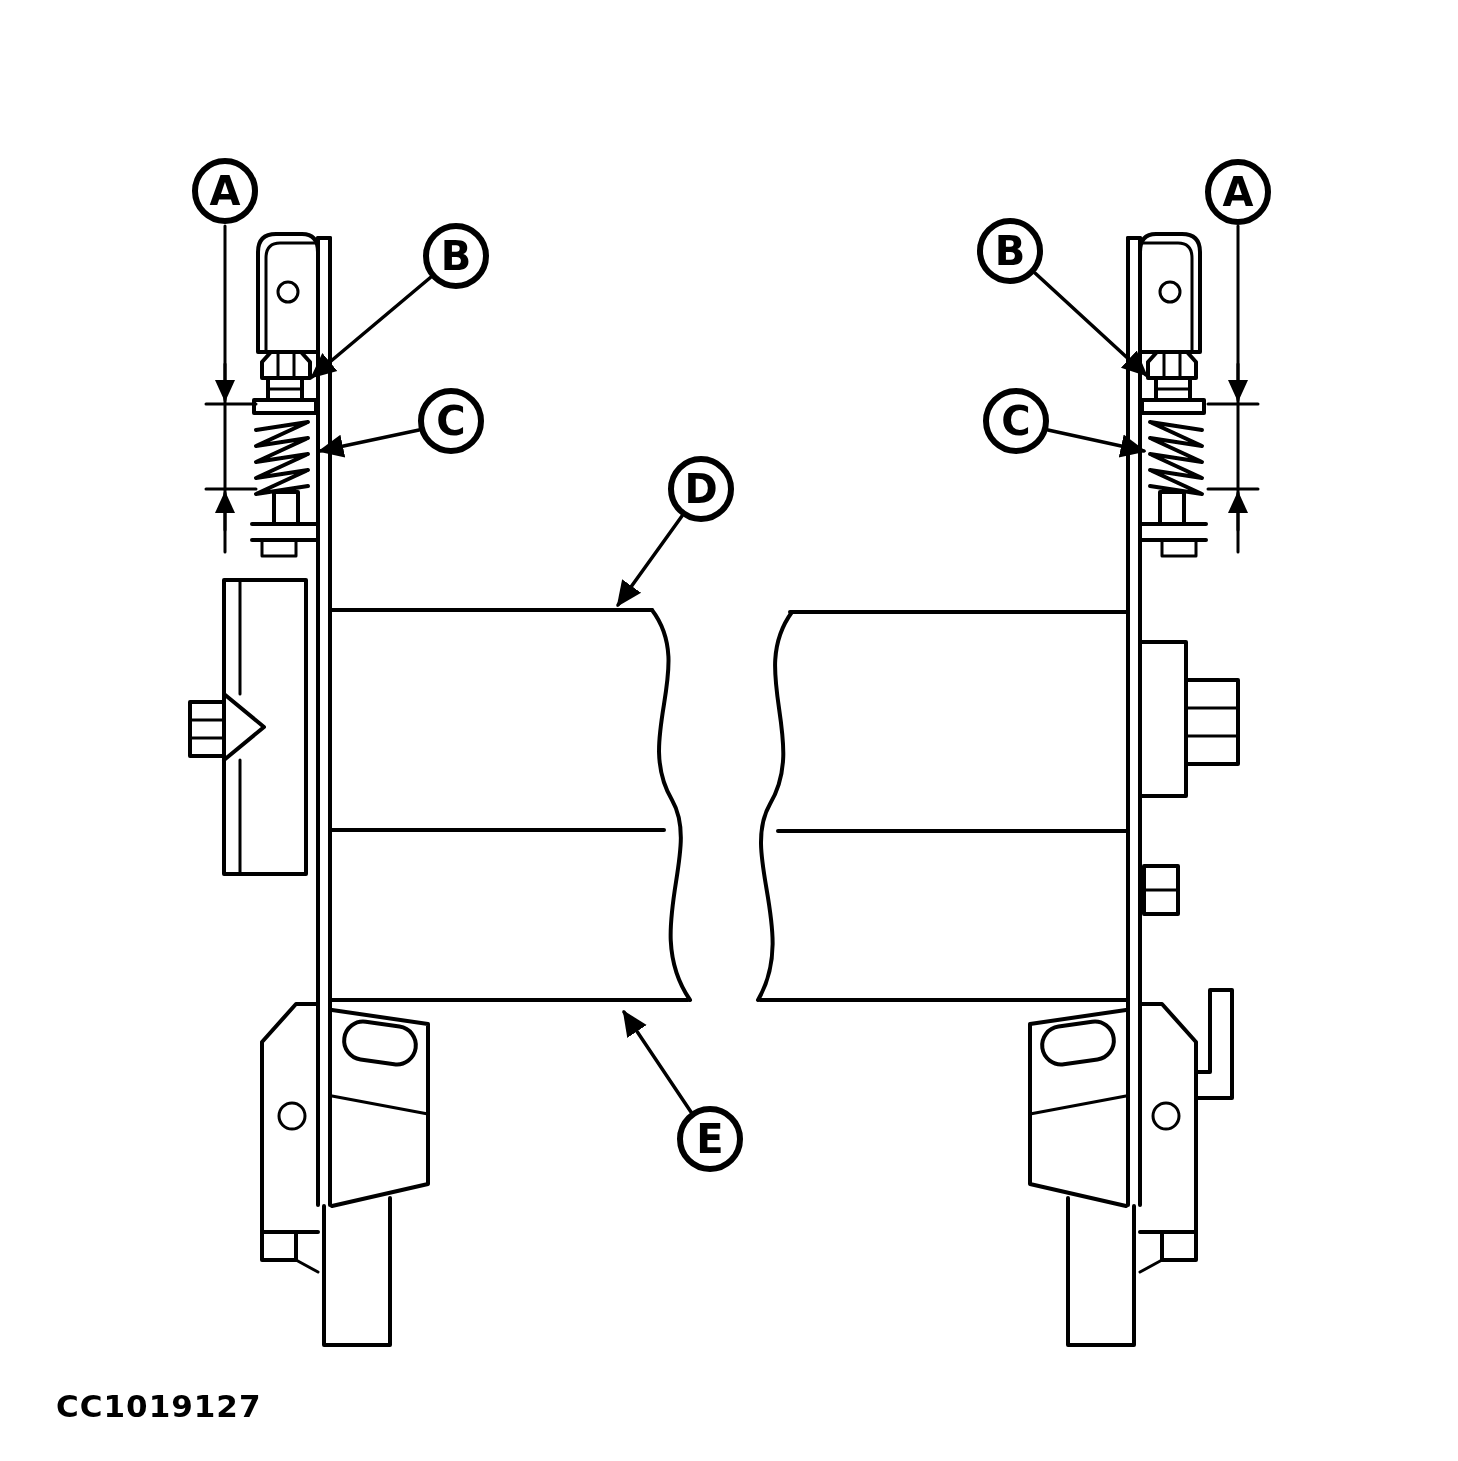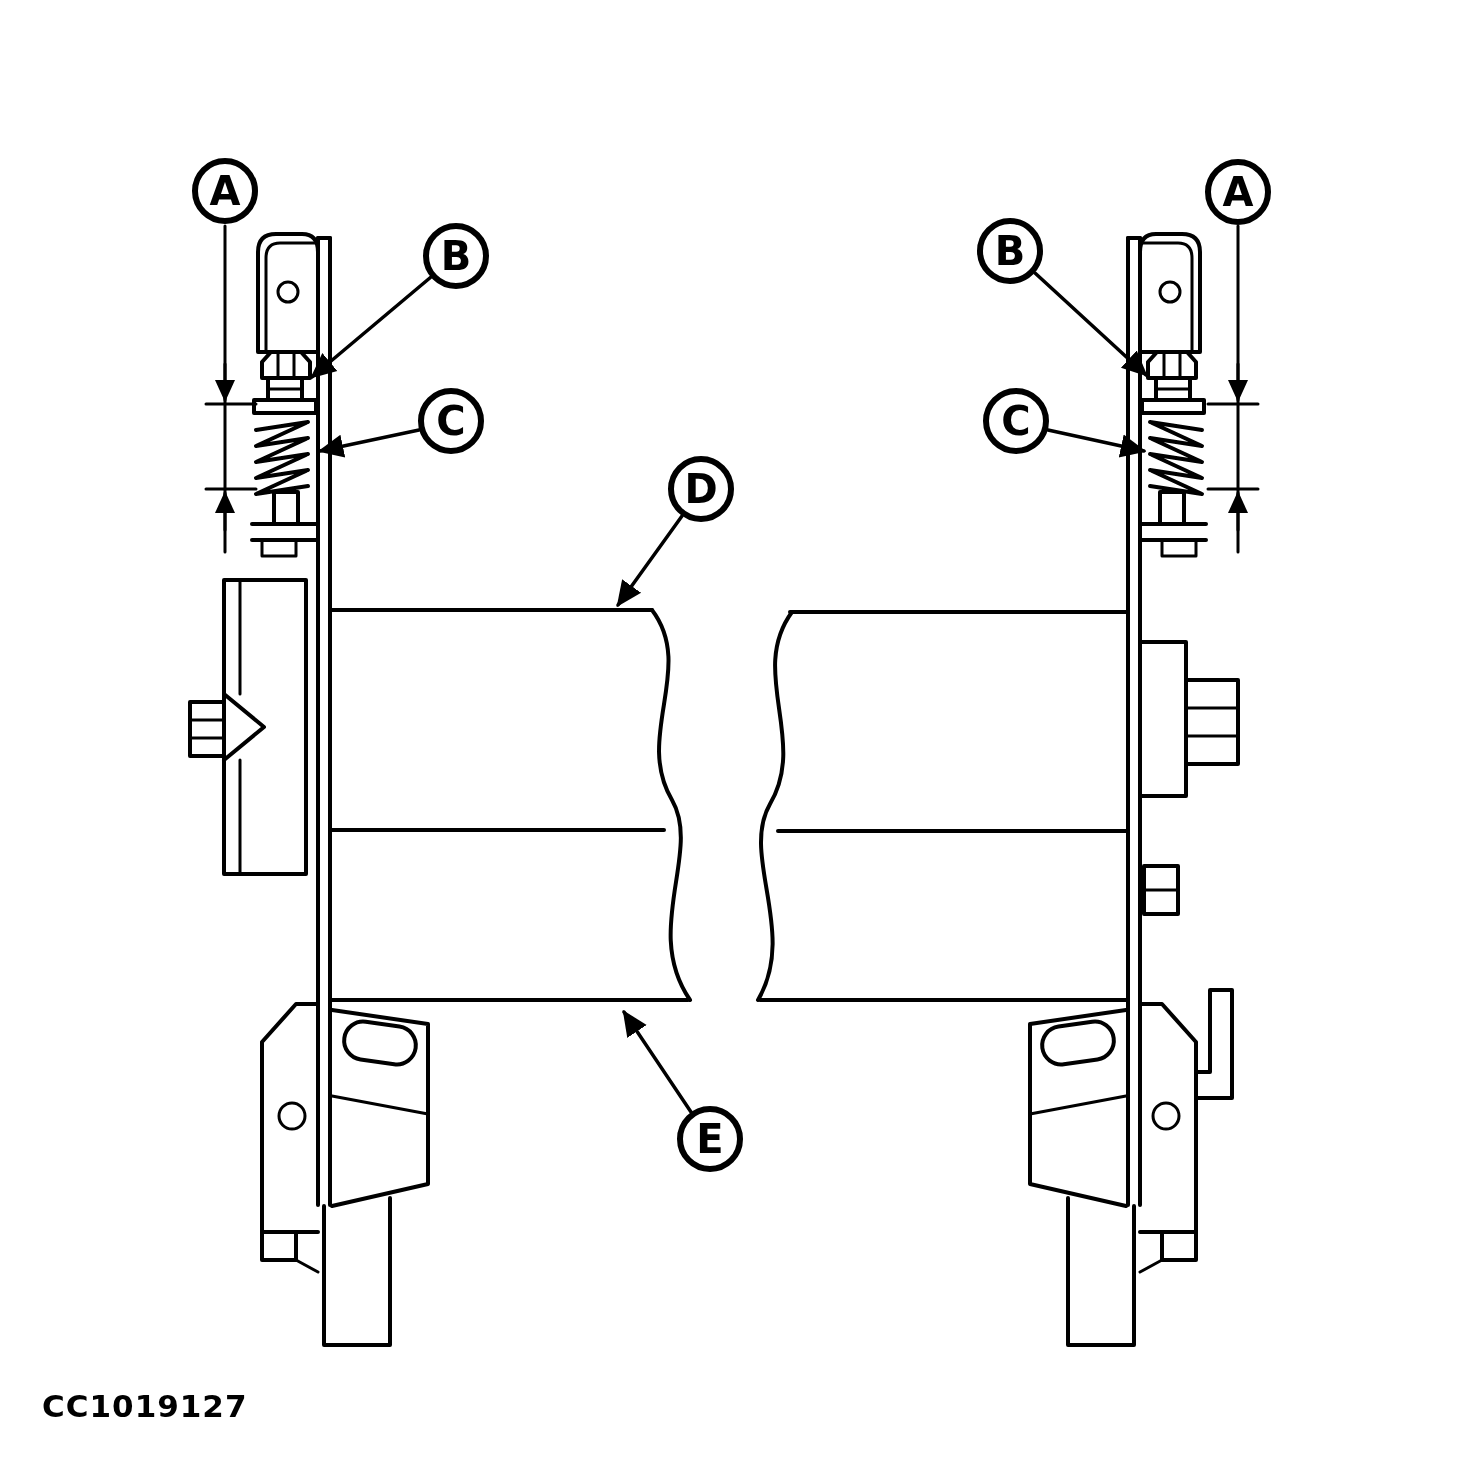--- a/index.html
+++ b/index.html
@@ -9,21 +9,21 @@
   }
   .stage svg{position:absolute;left:0;top:0;}
   .callout{
     position:absolute;width:66px;height:66px;box-sizing:border-box;
     border:6px solid #000;border-radius:50%;background:#fff;
     display:flex;align-items:center;justify-content:center;
     font-size:40px;font-weight:bold;line-height:1;
     transform:translate(-50%,-50%);
   }
   .part-code{
-    position:absolute;left:42px;top:1388px;
+    position:absolute;left:56px;top:1388px;
     font-size:31px;font-weight:bold;letter-spacing:1px;
   }
 </style>
 </head>
 <body>
 
 <div class="stage">
 
   <svg width="1458" height="1461" viewBox="0 0 1458 1461" fill="none" stroke="#000000" stroke-width="4" stroke-linejoin="round" stroke-linecap="round">
 

